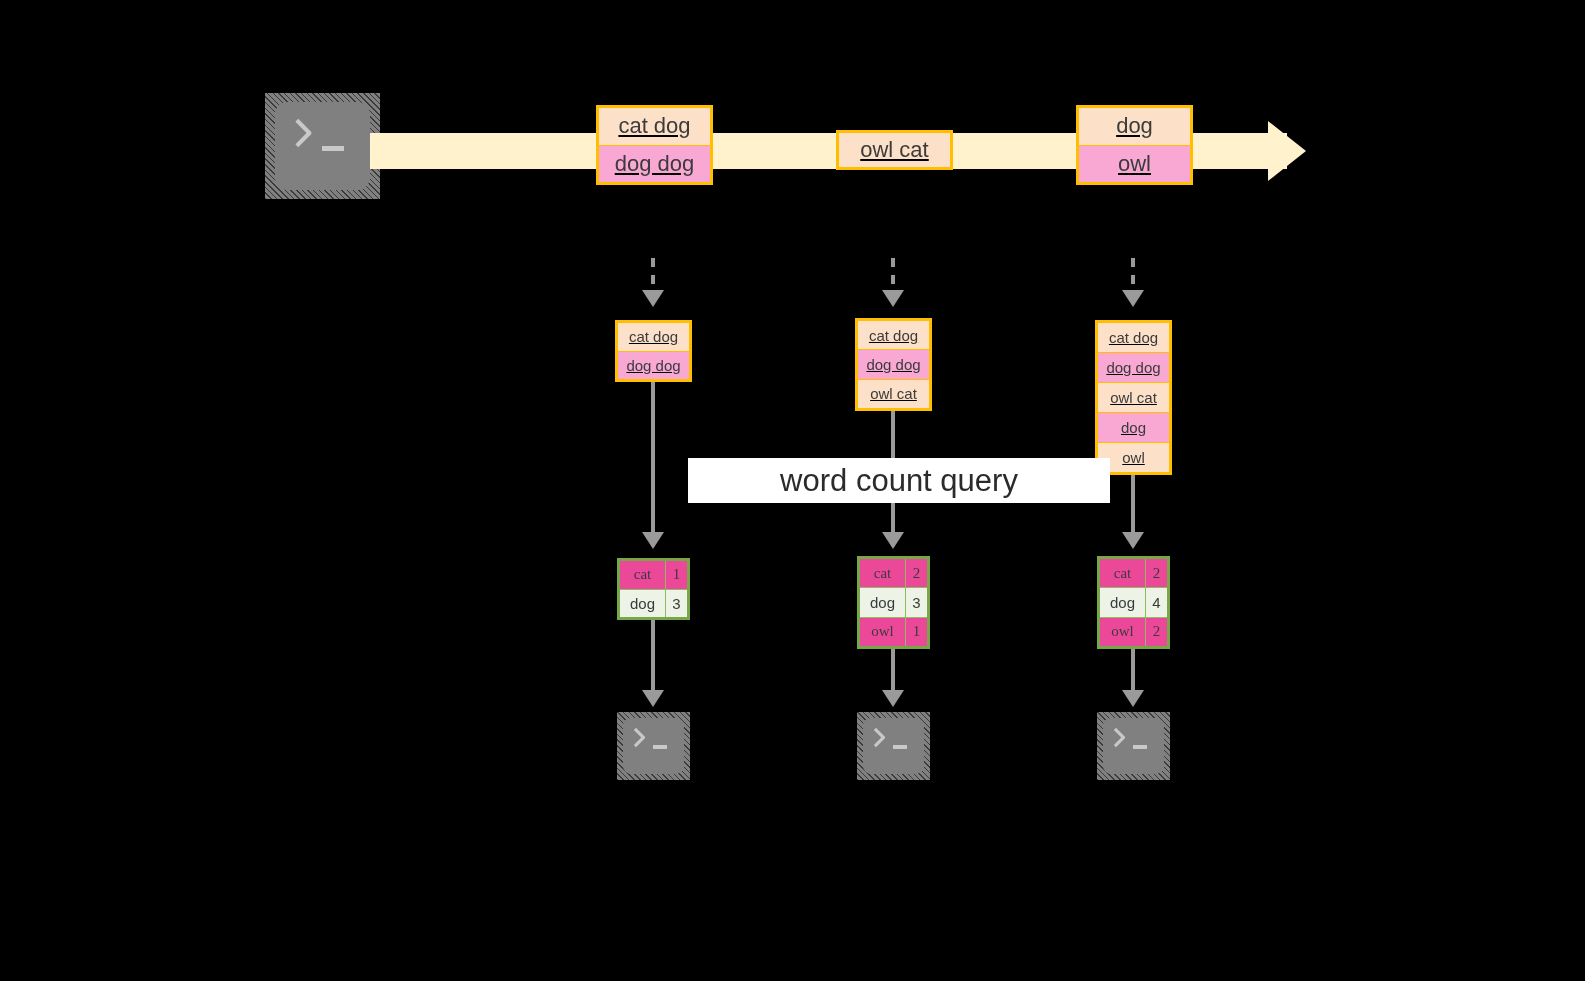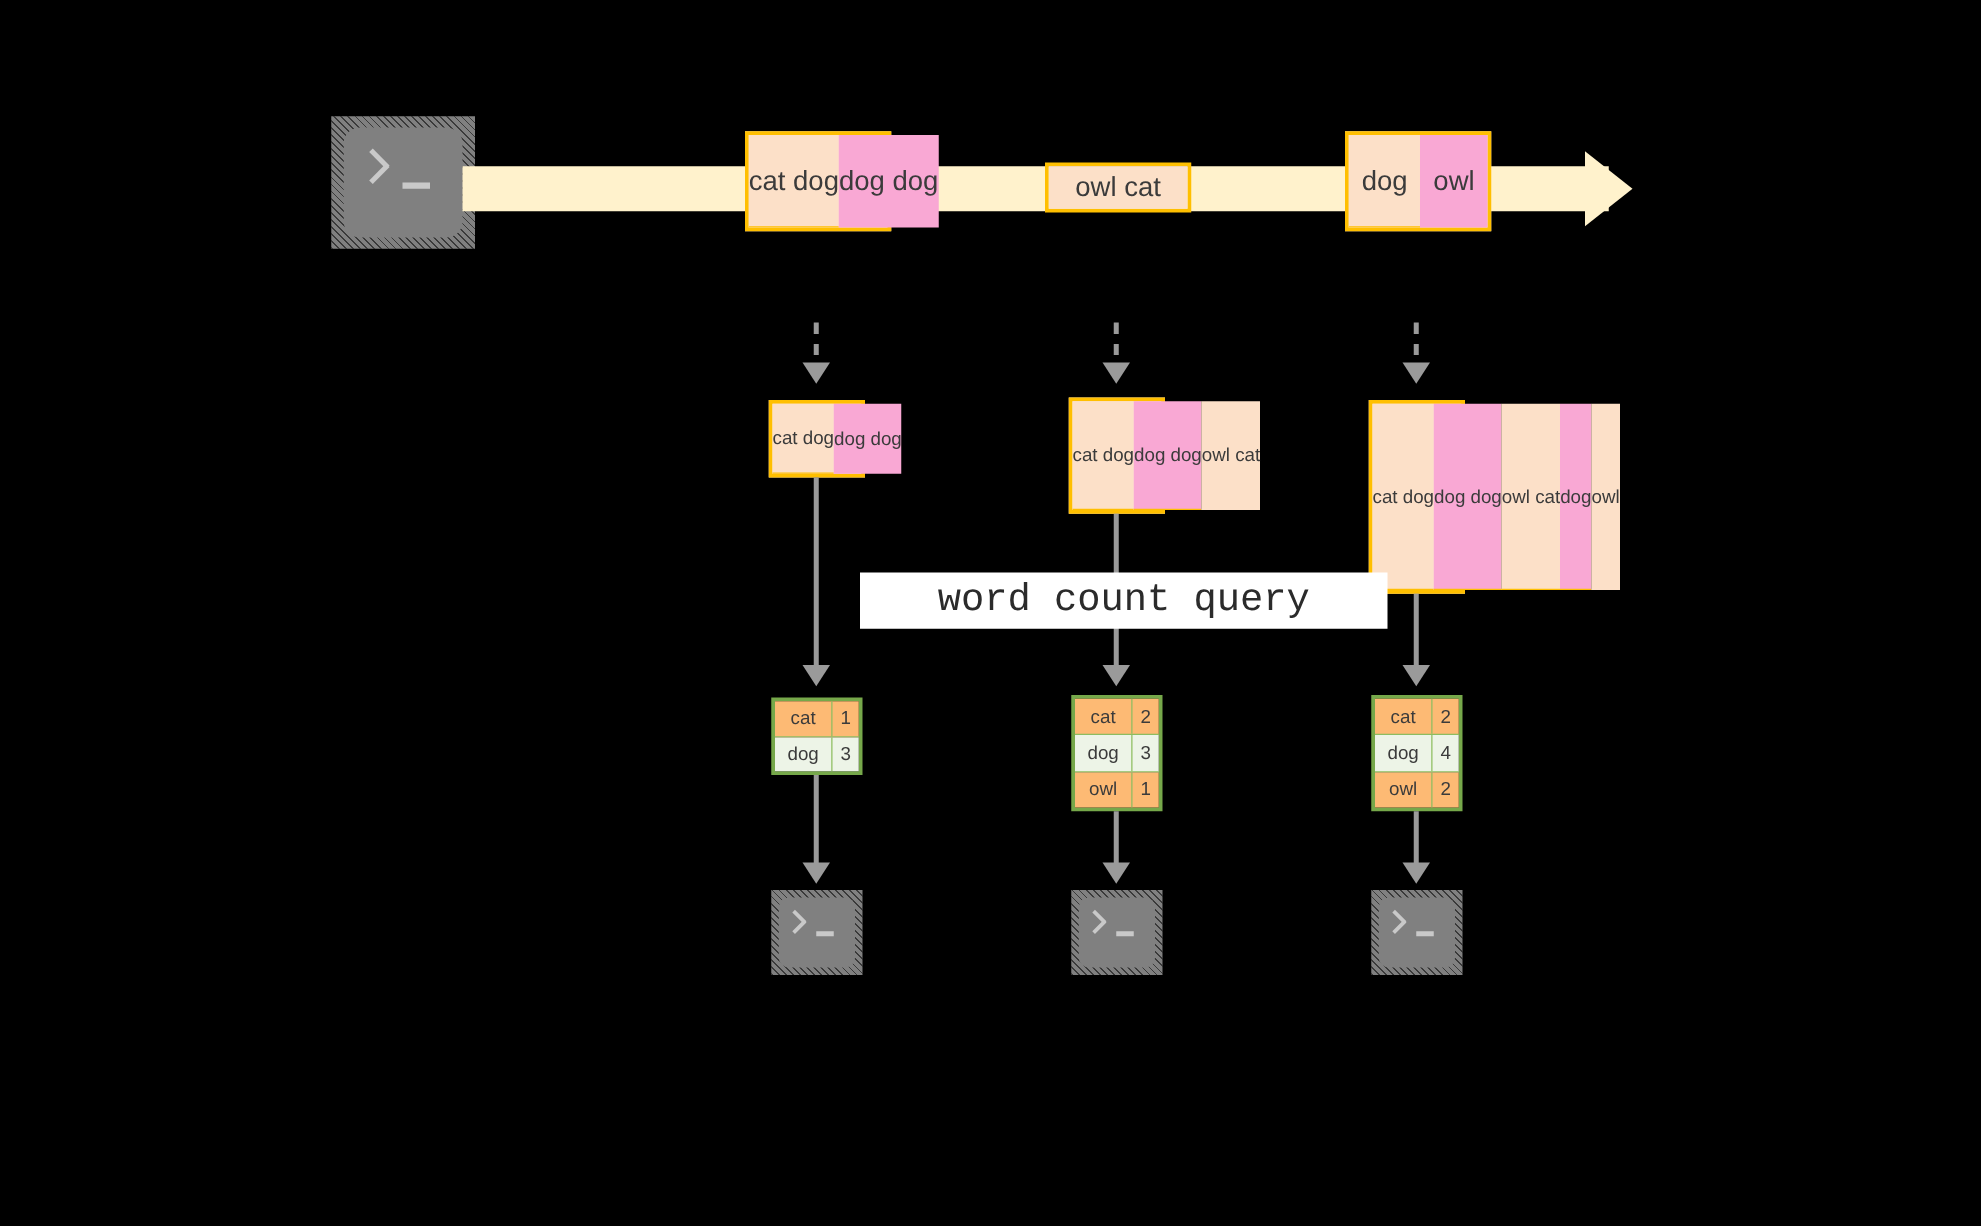--- a/index.html
+++ b/index.html
@@ -55,21 +55,22 @@
     border-bottom: 30px solid transparent;
     border-left: 38px solid #fff2cc;
   }
 
   
   .obox {
     position: absolute;
     border: 3px solid #ffbf00;
     background: #fdeada;
     display: flex;
-    flex-direction: row;
+    flex-direction: column;
+    text-decoration: underline;
   }
   .orow {
     flex: 1 1 auto;
     display: flex;
     align-items: center;
     justify-content: center;
     color: #3b3b3b;
     white-space: nowrap;
     border-bottom: 1px solid #ffbf00;
   }
@@ -84,21 +85,21 @@
     display: flex;
     flex-direction: column;
   }
   .grow {
     flex: 1 1 auto;
     display: flex;
     border-bottom: 1px solid #8dbd60;
     color: #3b3b3b;
   }
   .grow:last-child { border-bottom: none; }
-  .grow.dark  { background: #fdba74; }
+  .grow.dark  { background: #ec4899; font-family: Liberation Serif, serif; }
   .grow.light { background: #edf4e7; }
   .gcell-w {
     flex: 0 0 46px;
     display: flex; align-items: center; justify-content: center;
     border-right: 1px solid #8dbd60;
     white-space: nowrap;
   }
   .gcell-c {
     flex: 1 1 auto;
     display: flex; align-items: center; justify-content: center;
@@ -126,21 +127,20 @@
 
   
   .qlabel {
     position: absolute;
     background: #ffffff;
     display: flex;
     align-items: center;
     justify-content: center;
     color: #2b2b2b;
     white-space: nowrap;
-    font-family: Liberation Mono, monospace;
   }
 </style>
 </head>
 <body>
 
 <div id="stage">
 
   <div class="term" style="left:265px; top:93px; width:115px; height:106px;">
     <div class="plate" style="left:10px; top:9px; width:95px; height:88px;"></div>
     <div class="chev" style="left:31px; top:128px; width:19px; height:4px; left:29px; top:32px;"></div>

